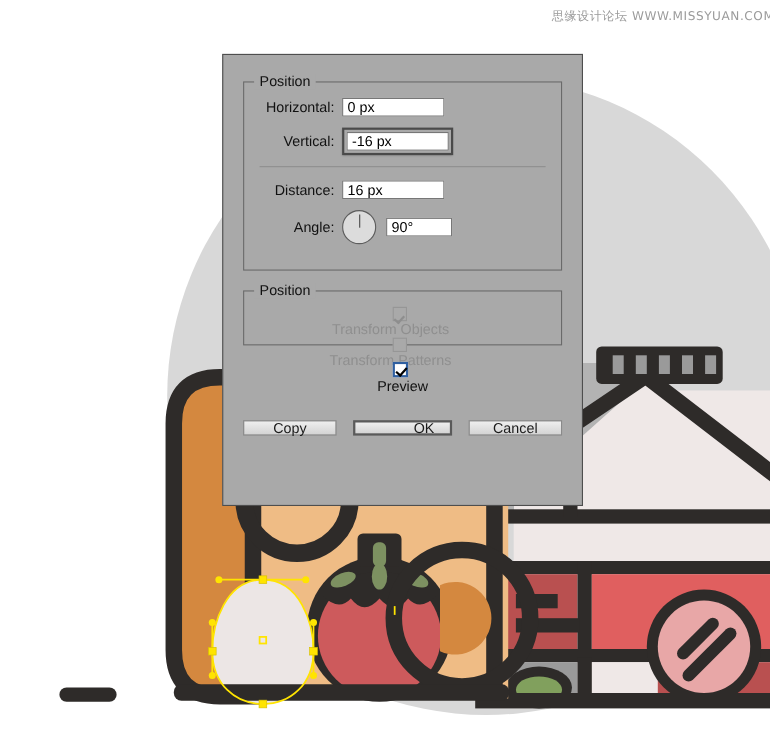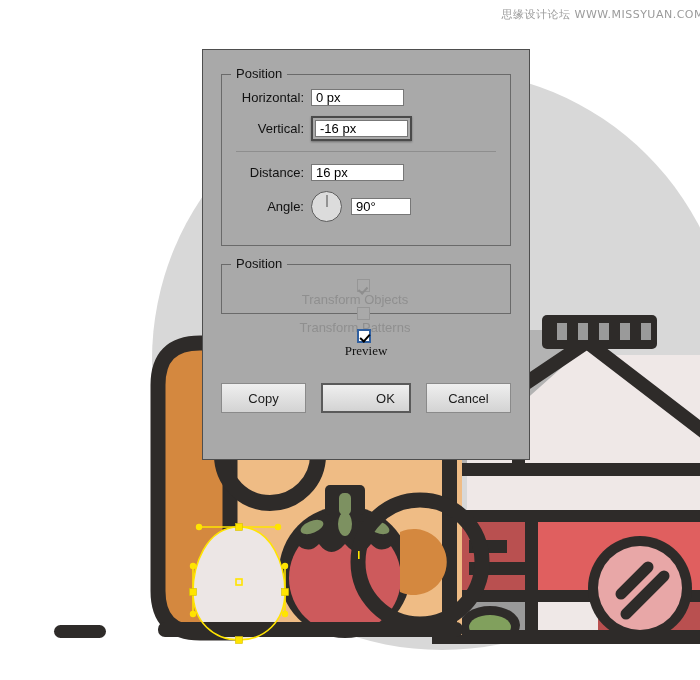--- a/index.html
+++ b/index.html
@@ -106,26 +106,26 @@
 
   .cb-preview{
     width:14px;height:14px;background:#fff;border:2px solid #2f5fa0;
     box-sizing:border-box;margin-right:5px;position:relative;
   }
   .cb-preview::after{
     content:"";position:absolute;left:3px;top:1px;width:4px;height:8px;
     border:solid #000;border-width:0 2px 2px 0;transform:rotate(42deg);
   }
   #preview-row{margin-top:15px;}
-  #preview-label{font-size:13px;color:#111;font-family:Liberation Serif, serif;}
+  #preview-label{font-size:13px;color:#111;}
 
   
   .btnrow{display:flex;gap:15px;margin-top:24px;}
   .btn{
-    width:96px;height:30px;
+    width:96px;height:14px;
     background:linear-gradient(#efefef,#d3d3d3);
     border:1px solid #8a8a8a;
     display:flex;align-items:center;justify-content:center;
     font-size:13px;color:#1b1b1b;box-sizing:border-box;
     font-family:"Liberation Sans",sans-serif;
   }
   .btn.default{border:2px solid #5a5a5a;padding-left:39px;}
 
   
 </style>

